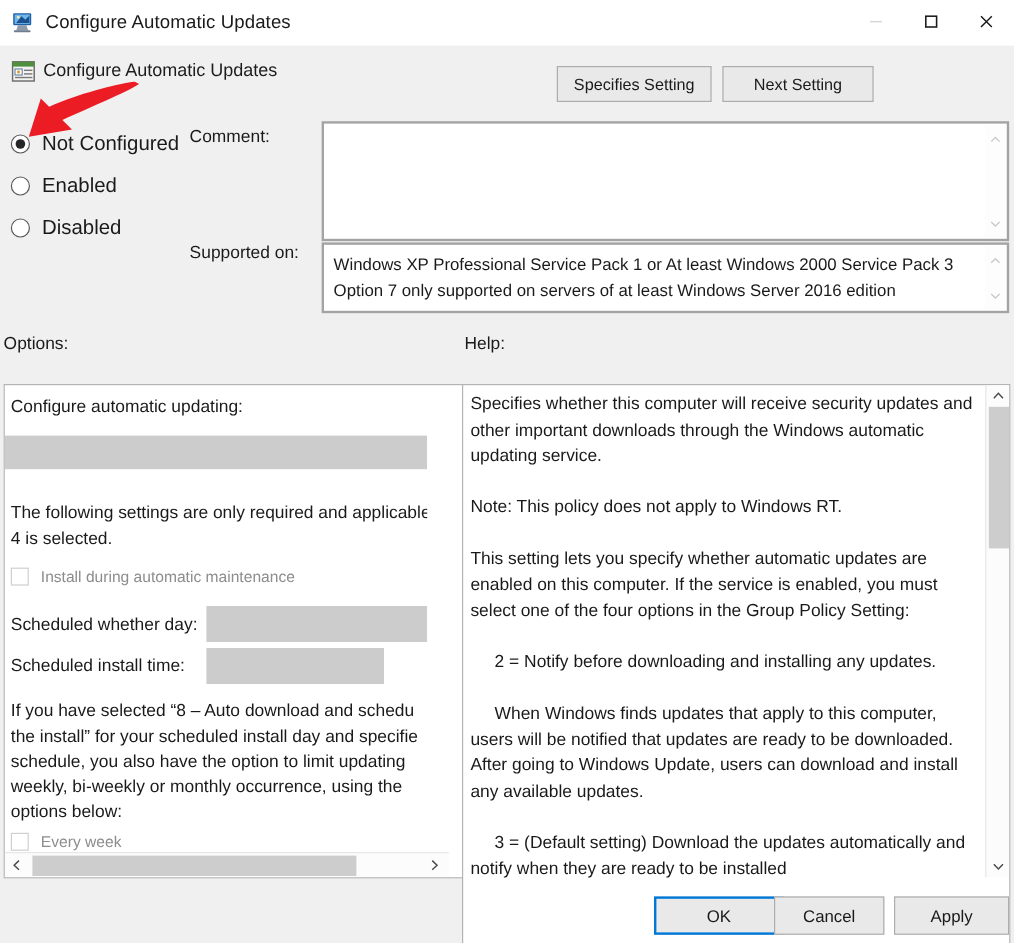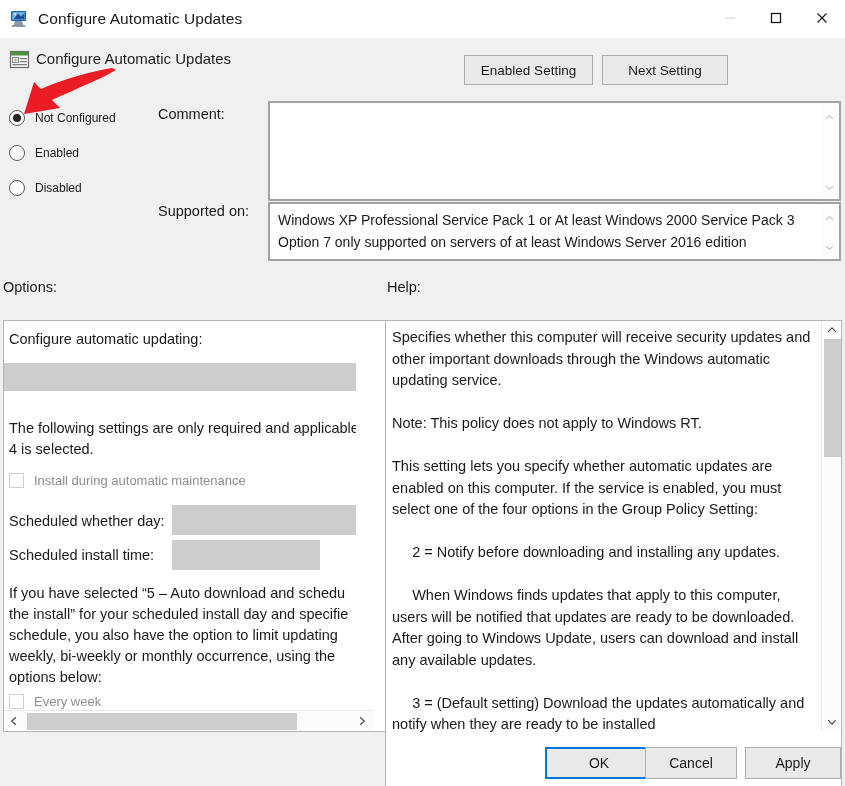--- a/index.html
+++ b/index.html
@@ -111,21 +111,21 @@
   .radio-row.checked .radio-mark::after {
     content: "";
     position: absolute;
     left: 3px; top: 3px;
     width: 8px; height: 8px;
     border-radius: 50%;
     background: #262626;
   }
   .radio-label {
     margin-left: 10px;
-    font-size: 12px;
+    font-size: 17px;
     color: #1a1a1a;
     white-space: nowrap;
   }
 
   
   .field-label {
     position: absolute;
     font-size: 14.5px;
     color: #1a1a1a;
     white-space: nowrap;
@@ -360,21 +360,21 @@
       <rect x="1.5" y="1.5" width="18" height="4" fill="#4f8f3f"></rect>
       <rect x="3.5" y="7.5" width="6" height="5" fill="#ffffff" stroke="#5b7fa8" stroke-width="0.9"></rect>
       <circle cx="6.5" cy="10" r="1.4" fill="#e8a33d"></circle>
       <rect x="11" y="8" width="7" height="1.2" fill="#7a7a7a"></rect>
       <rect x="11" y="11" width="7" height="1.2" fill="#7a7a7a"></rect>
       <rect x="3.5" y="14" width="14.5" height="1.2" fill="#7a7a7a"></rect>
     </svg>
   </span>
   <div id="header-title">Configure Automatic Updates</div>
 
-  <button class="navbtn" id="btn-prev-setting">Enabled Setting</button>
+  <button class="navbtn" id="btn-prev-setting">Specifies Setting</button>
   <button class="navbtn" id="btn-next-setting">Next Setting</button>
 
   <div class="radio-row checked" id="radio-not-configured">
     <span class="radio-mark"></span>
     <span class="radio-label">Not Configured</span>
   </div>
   <div class="radio-row" id="radio-enabled">
     <span class="radio-mark"></span>
     <span class="radio-label">Enabled</span>
   </div>
@@ -436,21 +436,21 @@
           <span class="chk-mark"></span>
           <span class="chk-label">Install during automatic maintenance</span>
         </div>
 
         <div class="opt-text" id="opt-sched-day-label">Scheduled whether day:</div>
         <div class="combo-disabled" id="combo-sched-day"></div>
 
         <div class="opt-text" id="opt-sched-time-label">Scheduled install time:</div>
         <div class="combo-disabled" id="combo-sched-time"></div>
 
-        <div class="opt-text" id="opt-paragraph">If you have selected “5 – Auto download and schedu
+        <div class="opt-text" id="opt-paragraph">If you have selected “8 – Auto download and schedu
 the install” for your scheduled install day and specifie
 schedule, you also have the option to limit updating
 weekly, bi-weekly or monthly occurrence, using the
 options below:</div>
 
         <div class="checkbox-row" id="chk-every-week">
           <span class="chk-mark"></span>
           <span class="chk-label">Every week</span>
         </div>
 

